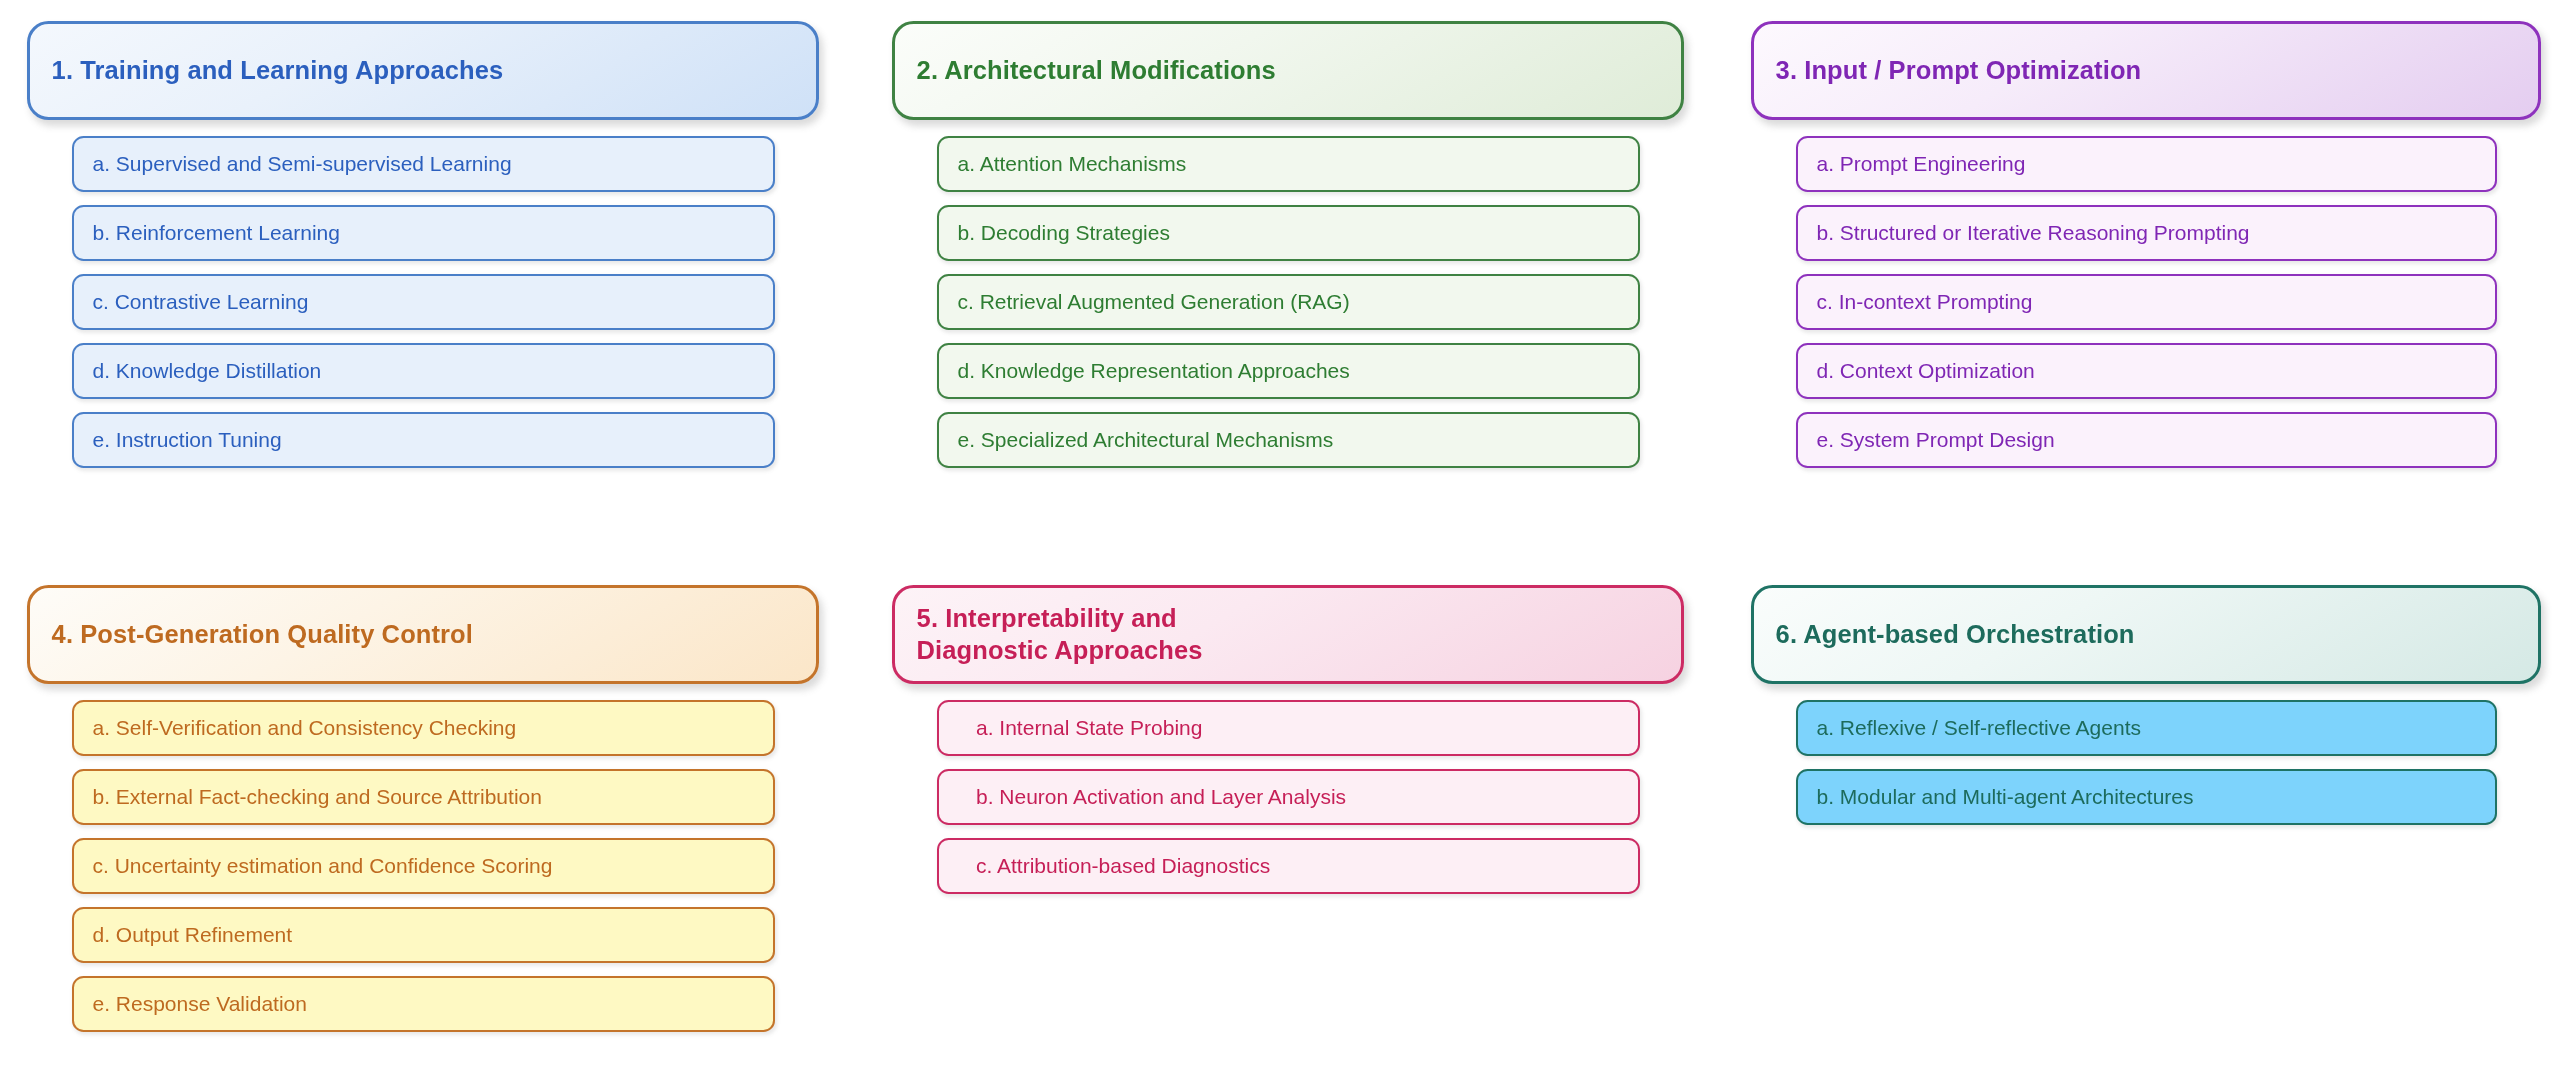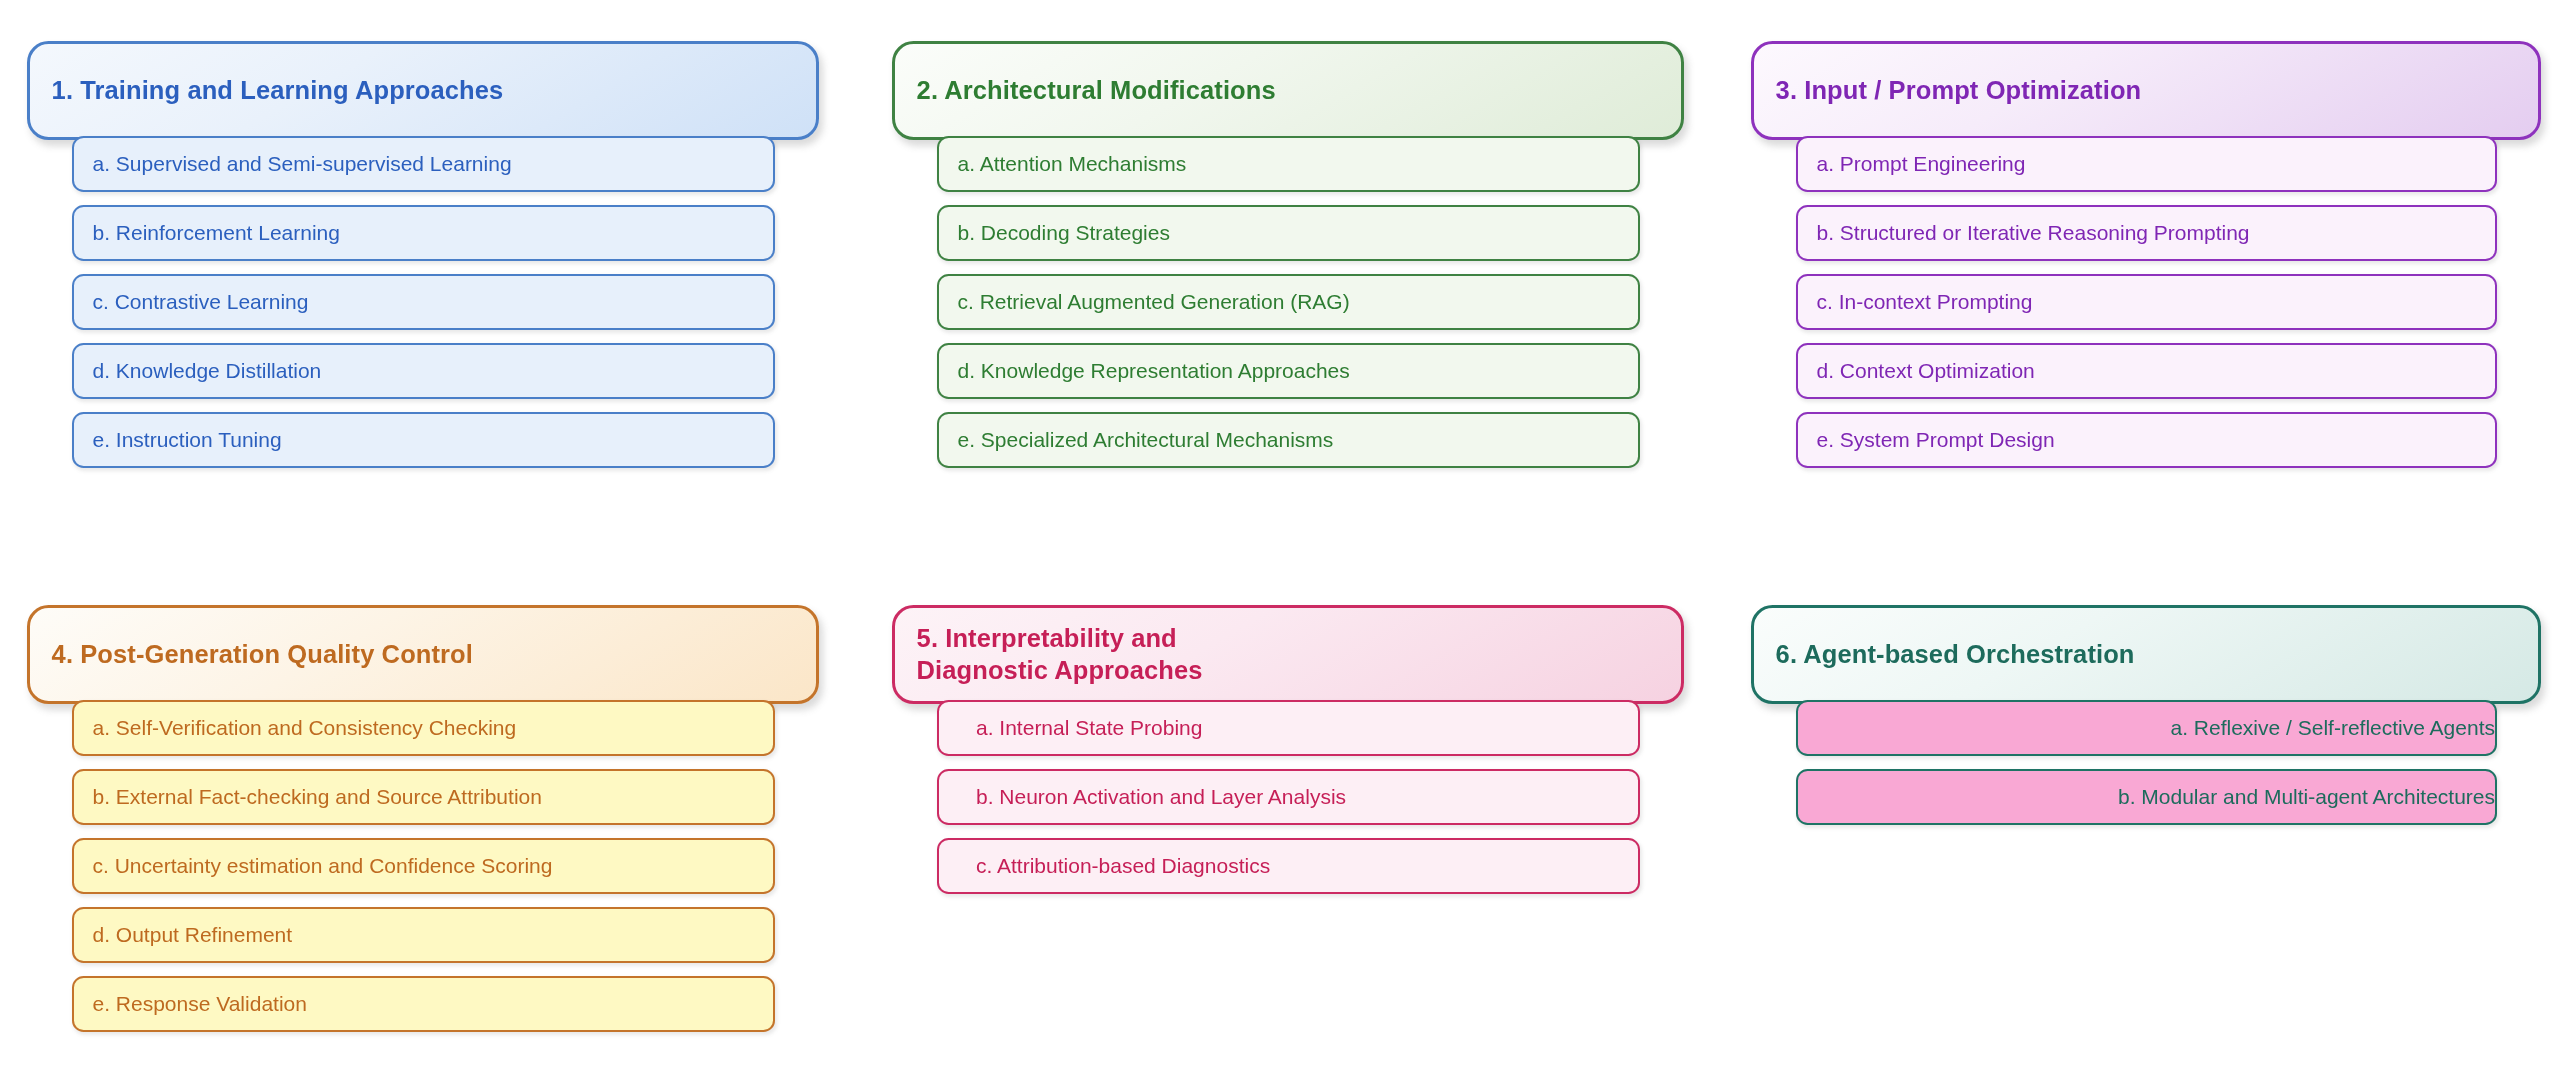--- a/index.html
+++ b/index.html
@@ -26,21 +26,21 @@
 
   .column {
     position: relative;
     box-sizing: border-box;
   }
 
   
   .cat-header {
     position: absolute;
     left: 27px;
-    top: 41px;
+    top: 21px;
     width: 792px;
     height: 99px;
     box-sizing: border-box;
     border-radius: 21.6px;
     border-width: 3.1px;
     border-style: solid;
     display: flex;
     align-items: center;
     padding: 0 0 0 21.6px;
     box-shadow: 3.9px 5.4px 7px rgba(90, 90, 90, 0.22);
@@ -143,22 +143,21 @@
   .theme-crimson .sub-label { color: #c61f57; }
 
   
   .theme-teal .cat-header {
     border-color: #1f7365;
     background: linear-gradient(150deg, #fafdfc 0%, #eef7f5 38%, #d5e9e5 100%);
   }
   .theme-teal .cat-title { color: #1d6b5c; }
   .theme-teal .sub-item {
     border-color: #1f7365;
-    background: #f9a8d4;
-    justify-content: flex-end;
+    background: #7dd3fc;
   }
   .theme-teal .sub-label { color: #1d6b5c; }
 
   
   .col-narrow .cat-header { width: 790px; left: 21px; }
   .col-narrow .sub-list { left: 66px; width: 701px; }
   .col-narrow .sub-item { width: 701px; }
 
   
   .cat-header.two-line .cat-title { line-height: 1.24; }

